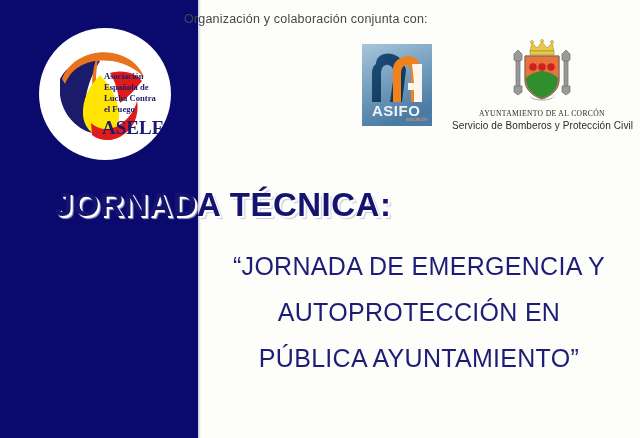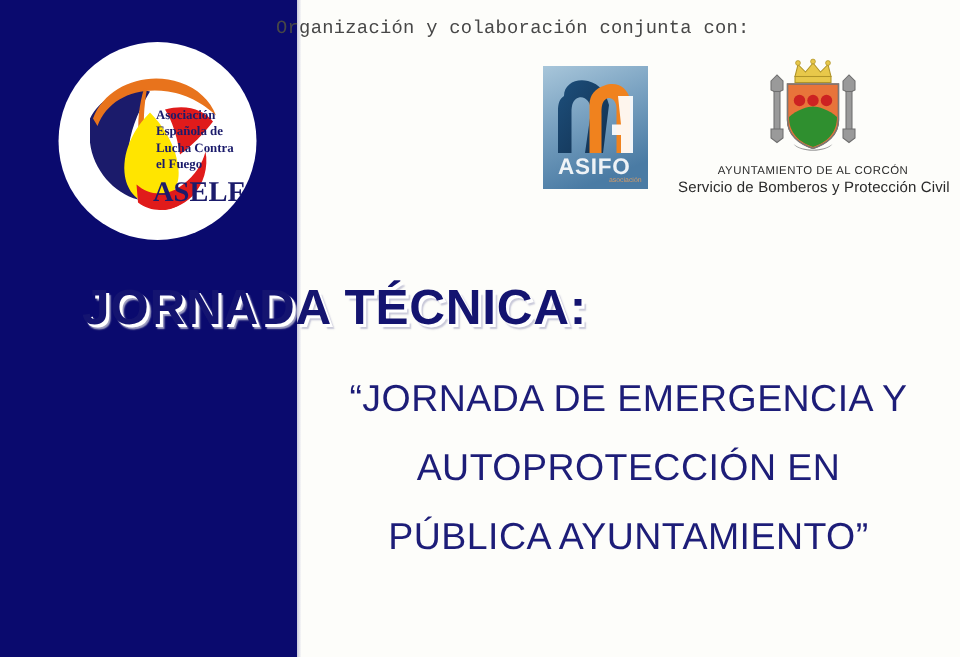--- a/index.html
+++ b/index.html
@@ -12,30 +12,30 @@
   .navy-panel{position:absolute;left:0;top:0;width:198px;height:438px;background:#0a0a6e;}
   .panel-edge{position:absolute;left:198px;top:0;width:3px;height:438px;
               background:linear-gradient(to right,#c9c9dd,#fdfdfa);}
 
   
   .aself-logo{position:absolute;left:38px;top:27px;width:134px;height:134px;}
   .aself-logo svg{display:block;}
 
   
   .org-line{position:absolute;left:184px;top:12px;
-            font-size:12.5px;color:#474747;letter-spacing:.2px;white-space:nowrap;font-family:Liberation Mono, monospace;}
+            font-size:12.5px;color:#474747;letter-spacing:.2px;white-space:nowrap;}
 
   
   .asifo-logo{position:absolute;left:362px;top:44px;width:62px;height:82px;}
   .asifo-logo svg{display:block;}
 
   
   .alc-block{position:absolute;left:452px;top:36px;width:180px;text-align:center;}
   .alc-shield{width:74px;height:68px;margin:0 auto;display:block;}
-  .alc-name{font-size:7.6px;color:#2a2a2a;letter-spacing:.35px;margin-top:5px;white-space:nowrap;}
+  .alc-name{font-size:7.6px;color:#2a2a2a;letter-spacing:.35px;margin-top:5px;white-space:nowrap;font-family:Liberation Serif, serif;}
   .alc-sub{font-size:10px;color:#2a2a2a;letter-spacing:.1px;margin-top:2px;white-space:nowrap;}
 
   
   .main-title{position:absolute;left:0;top:186px;width:566px;text-align:center;
               font-size:33px;font-weight:bold;color:#141470;letter-spacing:.5px;
               text-shadow:2px 2px 0 #ffffff, 3px 3px 1px rgba(190,190,210,.85);}
   .main-title .tx{position:relative;left:-60px;}
 
   
   .sub-wrap{position:absolute;left:198px;top:252px;width:442px;text-align:center;}

